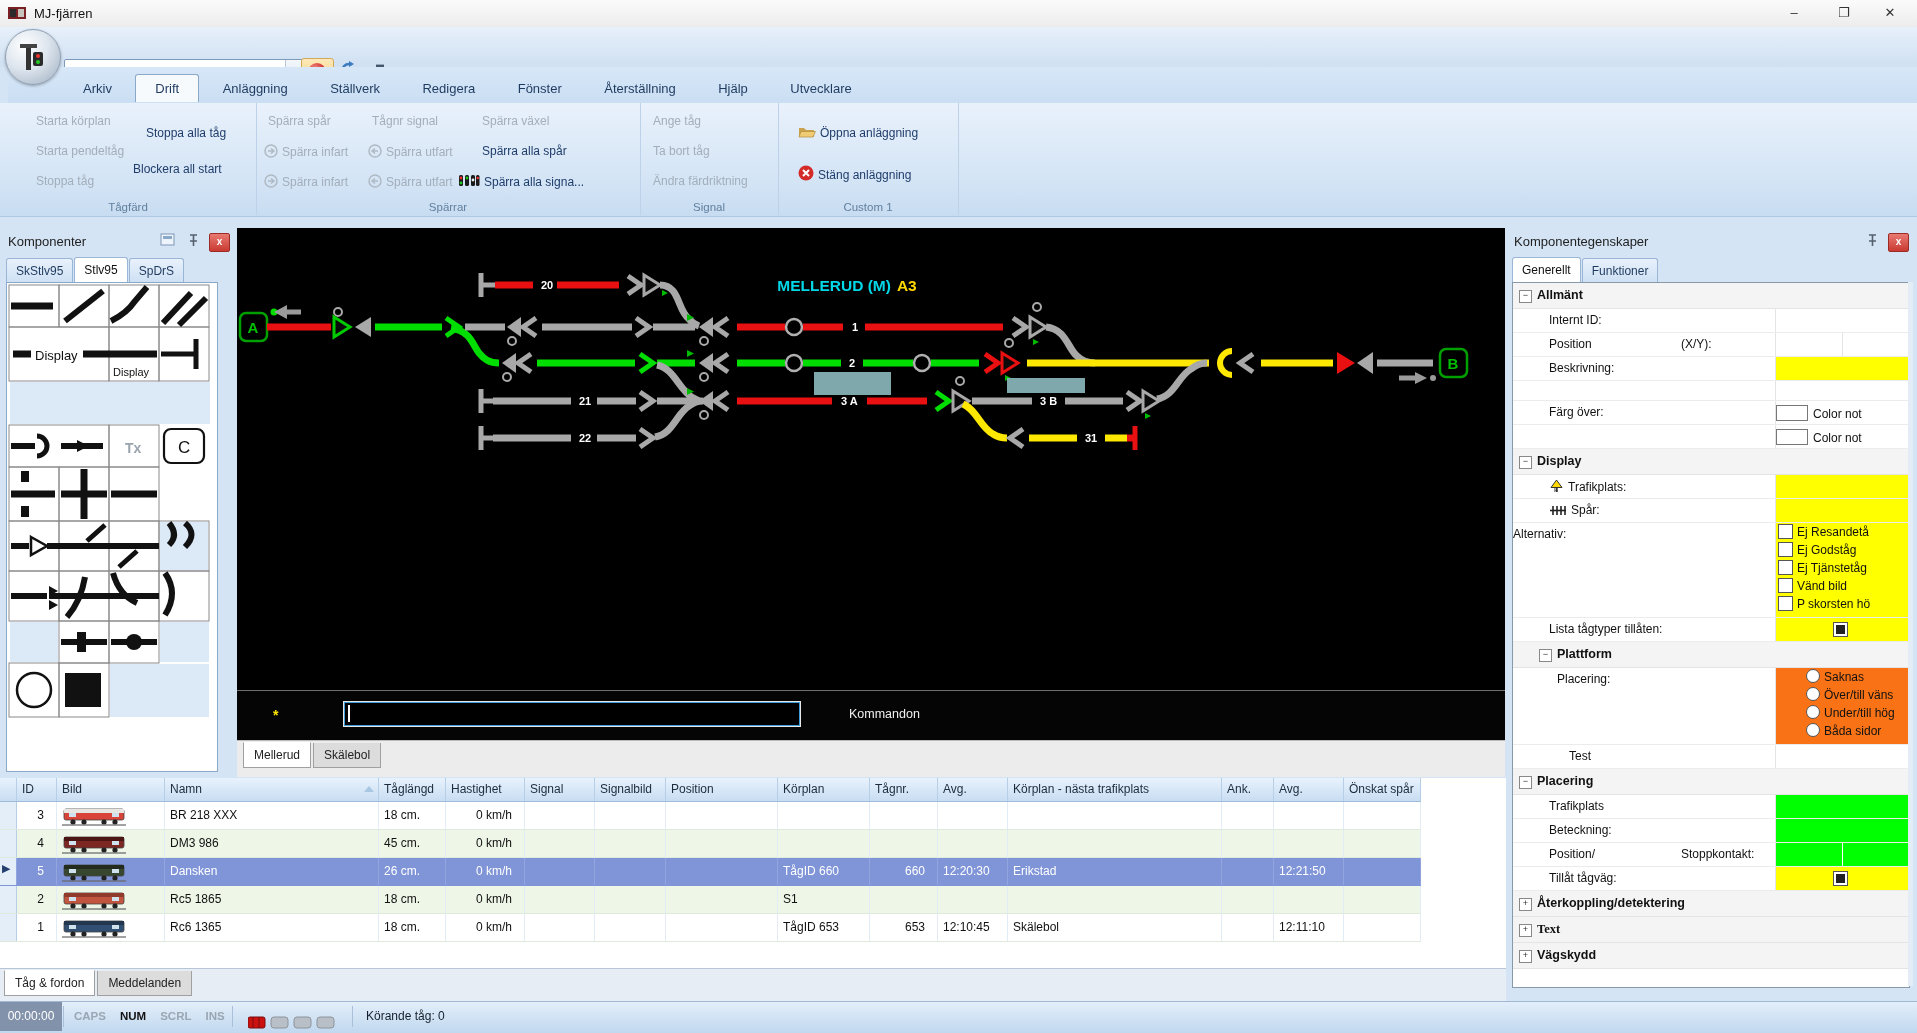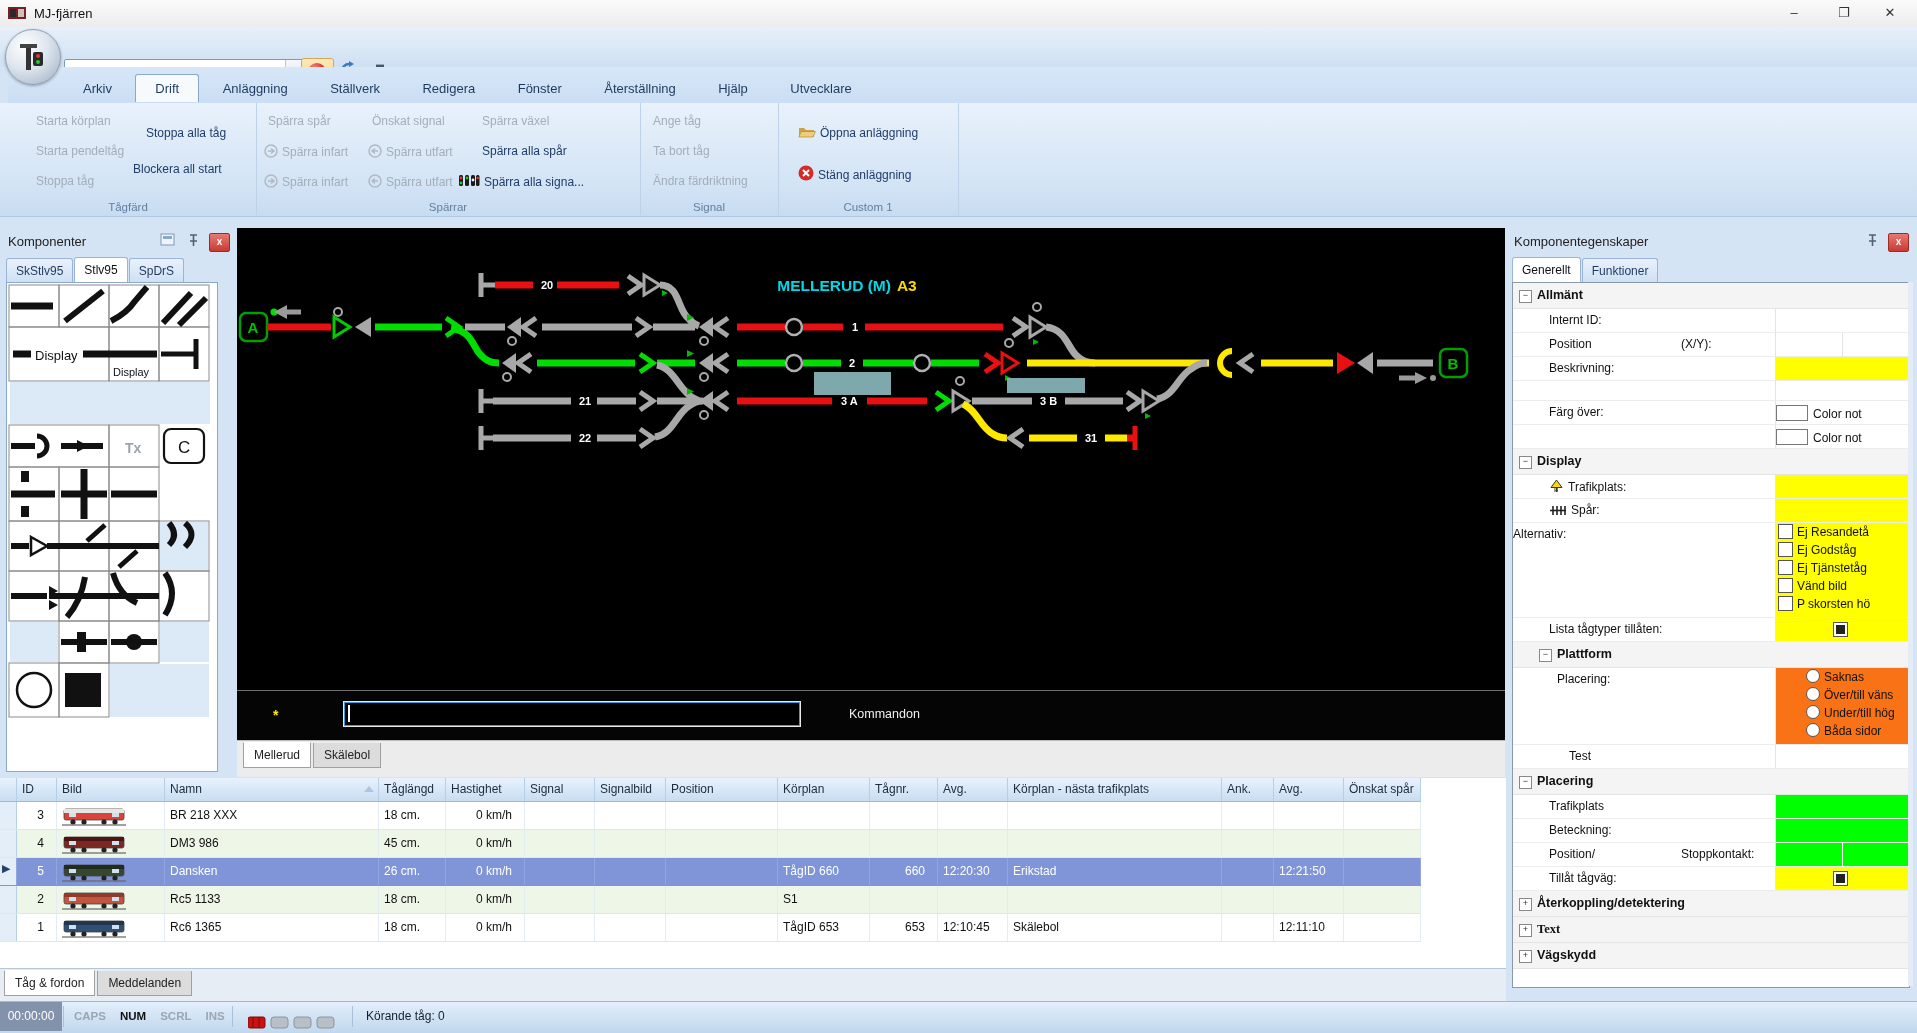--- a/index.html
+++ b/index.html
@@ -176,21 +176,21 @@
     <div class="ritem off" style="left:36px;top:11px">Starta körplan</div>
     <div class="ritem off" style="left:36px;top:41px">Starta pendeltåg</div>
     <div class="ritem off" style="left:36px;top:71px">Stoppa tåg</div>
     <div class="ritem on" style="left:146px;top:23px">Stoppa alla tåg</div>
     <div class="ritem on" style="left:133px;top:59px">Blockera all start</div>
     <div class="glabel">Tågfärd</div>
   </div>
 
   <div class="rgroup" style="left:256px;width:384px">
     <div class="ritem off" style="left:12px;top:11px">Spärra spår</div>
-    <div class="ritem off" style="left:116px;top:11px">Önskat signal</div>
+    <div class="ritem off" style="left:116px;top:11px">Tågnr signal</div>
     <div class="ritem off" style="left:226px;top:11px">Spärra växel</div>
     <div class="ritem off" style="left:8px;top:41px">
       <span class="iconify"><svg width="14" height="14">
             <circle cx="7" cy="7" r="6" fill="none" stroke="#b0bac4" stroke-width="1.5"></circle>
             <path d="M4,7 H9 M7,4.5 L10,7 L7,9.5" stroke="#b0bac4" stroke-width="1.5" fill="none"></path>
           </svg></span><span>Spärra infart</span></div>
     <div class="ritem off" style="left:112px;top:41px">
       <span class="iconify"><svg width="14" height="14">
             <circle cx="7" cy="7" r="6" fill="none" stroke="#b0bac4" stroke-width="1.5"></circle>
             <path d="M10,7 H5 M7,4.5 L4,7 L7,9.5" stroke="#b0bac4" stroke-width="1.5" fill="none"></path>
@@ -600,21 +600,21 @@
             <rect x="2" y="4" width="60" height="11" rx="2" fill="#c2553f" stroke="#444" stroke-width="0.8"></rect>
             <rect x="2" y="4" width="60" height="4" fill="#8f3a2a"></rect>
             <rect x="7" y="8" width="7" height="4" fill="#cfe2ee"></rect>
             <rect x="50" y="8" width="7" height="4" fill="#cfe2ee"></rect>
             <circle cx="11" cy="17" r="2.6" fill="#222"></circle>
             <circle cx="22" cy="17" r="2.6" fill="#222"></circle>
             <circle cx="42" cy="17" r="2.6" fill="#222"></circle>
             <circle cx="53" cy="17" r="2.6" fill="#222"></circle>
             <rect x="0" y="19.4" width="64" height="1.2" fill="#666"></rect>
           </svg></div>
-        <div class="td" style="width: 214px;">Rc5 1133</div>
+        <div class="td" style="width: 214px;">Rc5 1865</div>
         <div class="td" style="width: 67px;">18 cm.</div>
         <div class="td right" style="width: 79px;">0 km/h</div>
         <div class="td" style="width: 70px;"></div>
         <div class="td" style="width: 71px;"></div>
         <div class="td" style="width: 112px;"></div>
         <div class="td" style="width: 92px;">S1</div>
         <div class="td right" style="width: 68px;"></div>
         <div class="td" style="width: 70px;"></div>
         <div class="td" style="width: 214px;"></div>
         <div class="td" style="width: 52px;"></div>

